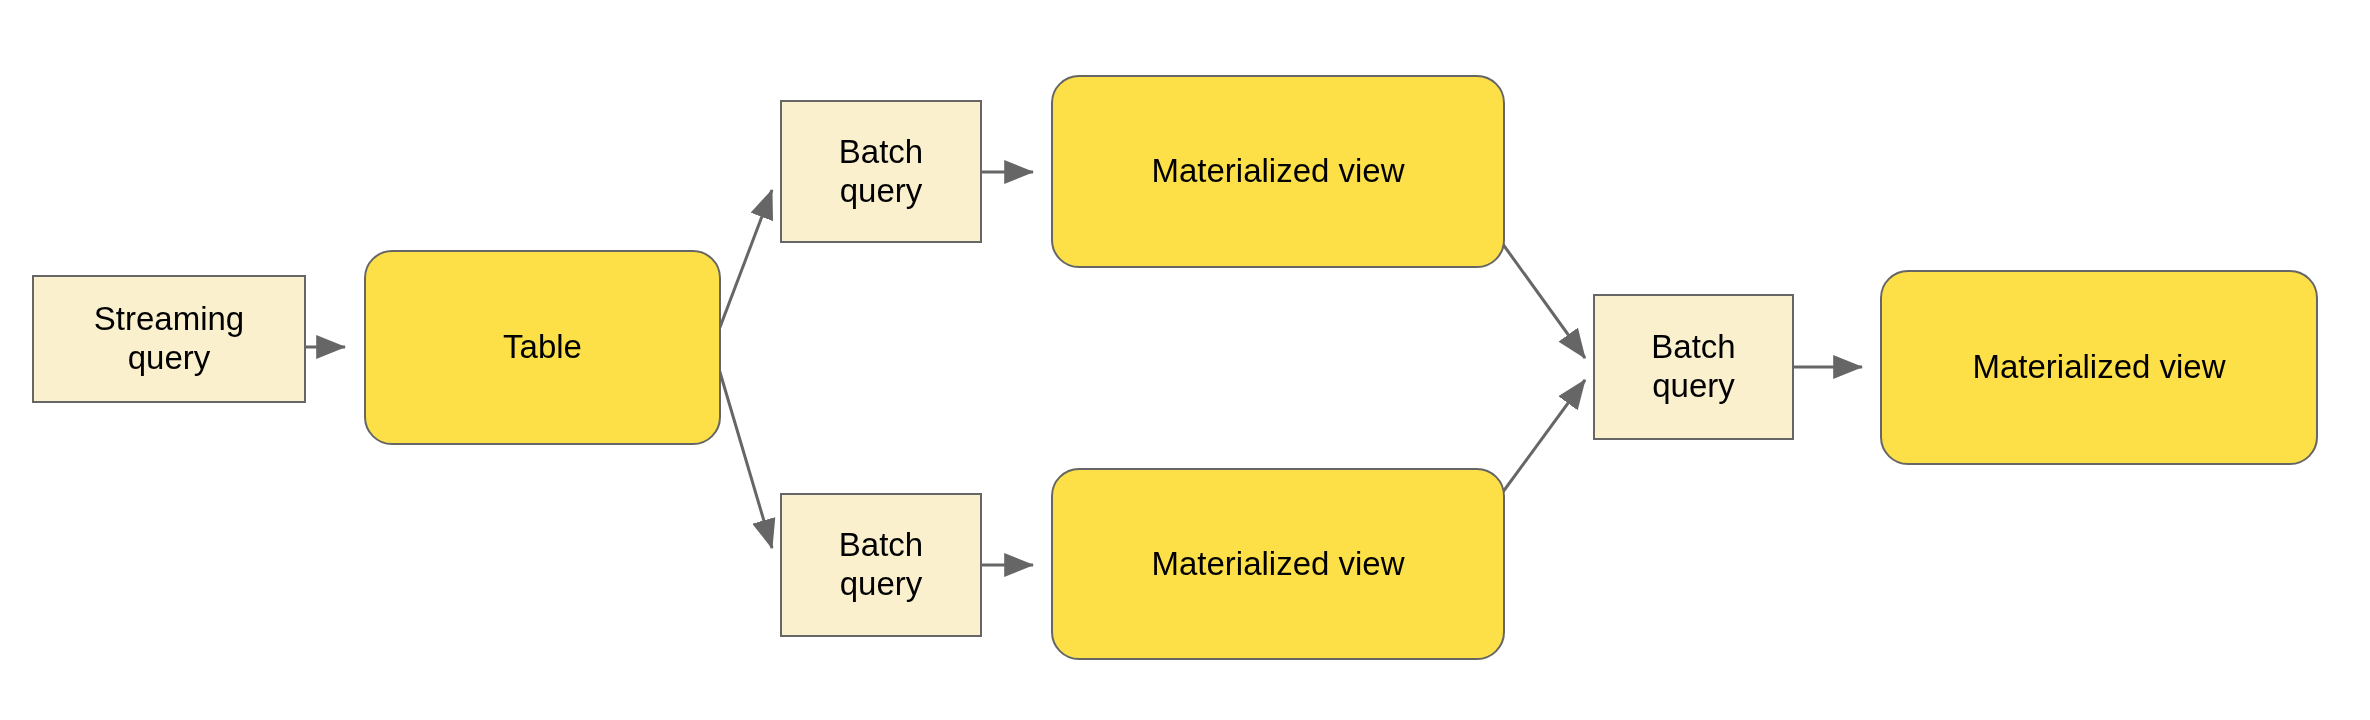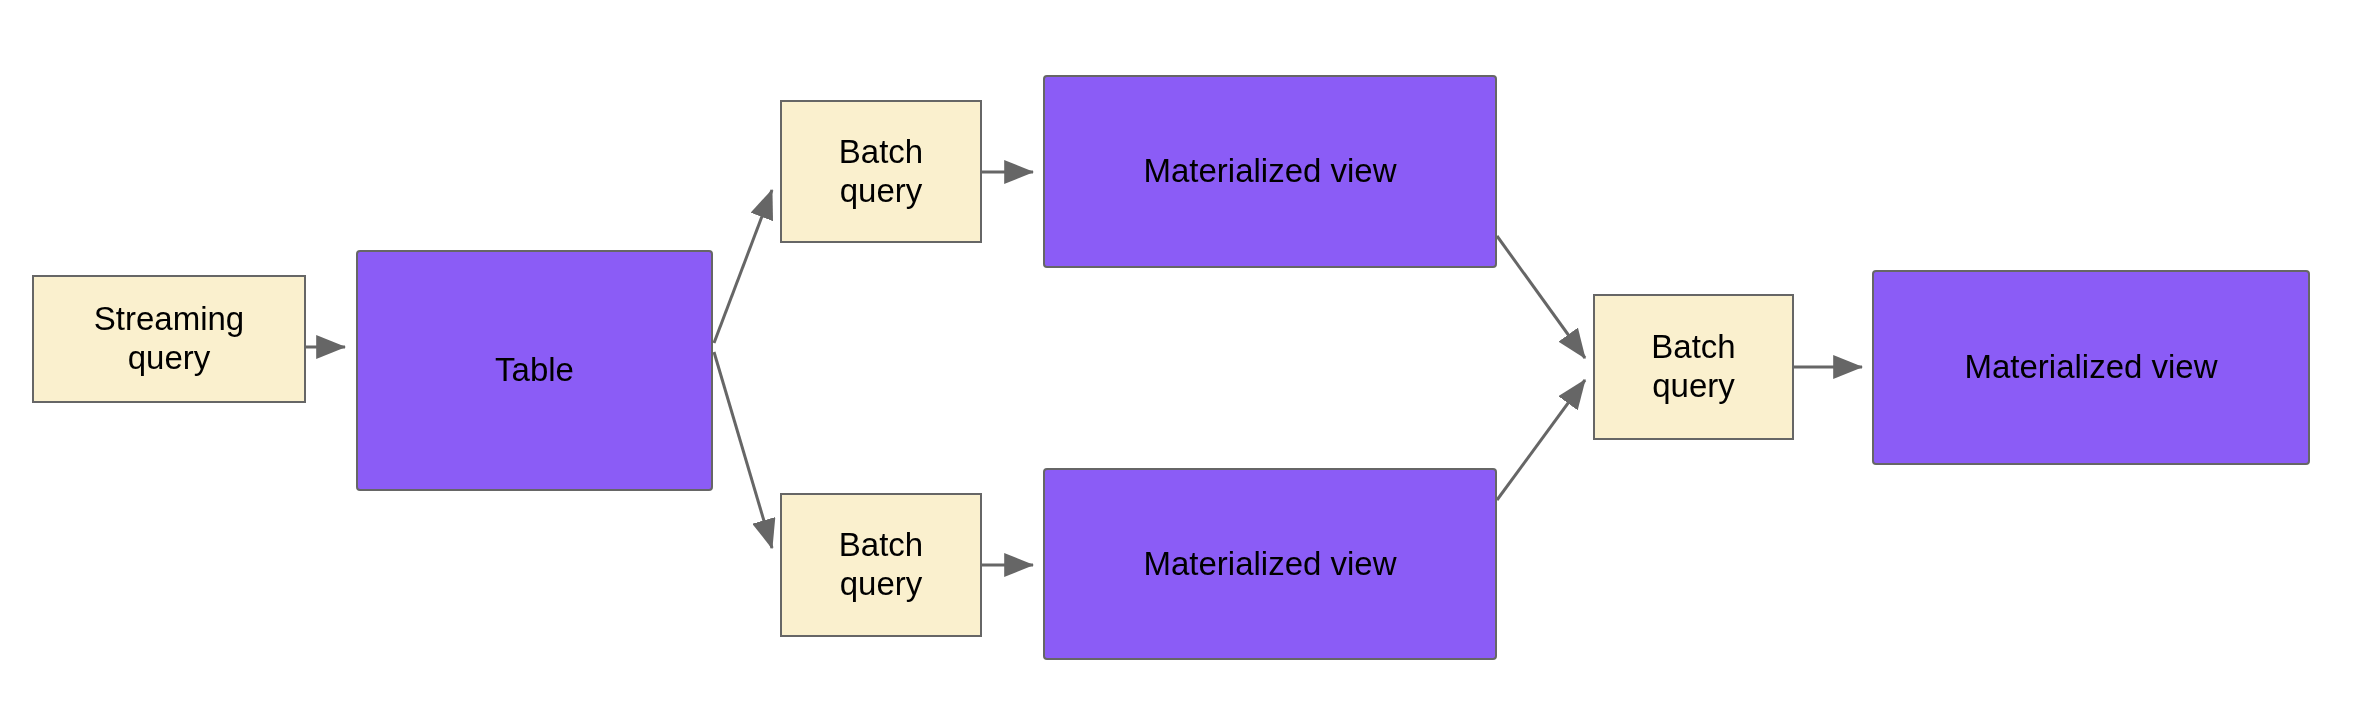--- a/index.html
+++ b/index.html
@@ -40,22 +40,23 @@
     letter-spacing: 0px;
     border: 2px solid #666666;
     z-index: 2;
   }
   .node.process {
     background: #faf0ce;
     border-radius: 0px;
     text-align: center;
   }
   .node.store {
-    background: #8b5cf6;
-    border-radius: 4px;
+    background: #fde047;
+    border-radius: 28px;
+    margin-left: 8px;
   }
   .node-label {
     display: block;
     white-space: pre-line;
     padding: 0 6px;
   }
 </style>
 </head>
 <body>
 
@@ -77,21 +78,21 @@
         <path d="M1497 500 L1585 380" stroke="#666666" stroke-width="3" fill="none" marker-end="url(#arrowhead)"></path>
         <path d="M1794 367 L1862 367" stroke="#666666" stroke-width="3" fill="none" marker-end="url(#arrowhead)"></path>
       </g>
   </svg>
 
   <div class="node process" style="left: 32px; top: 275px; width: 274px; height: 128px; border-radius: 0px;">
     <span class="node-label">Streaming
 query</span>
   </div>
 
-  <div class="node store" style="left: 356px; top: 250px; width: 357px; height: 241px;">
+  <div class="node store" style="left: 356px; top: 250px; width: 357px; height: 195px;">
     <span class="node-label">Table</span>
   </div>
 
   <div class="node process" style="left: 780px; top: 100px; width: 202px; height: 143px; border-radius: 0px;">
     <span class="node-label">Batch
 query</span>
   </div>
 
   <div class="node store" style="left: 1043px; top: 75px; width: 454px; height: 193px;">
     <span class="node-label">Materialized view</span>

